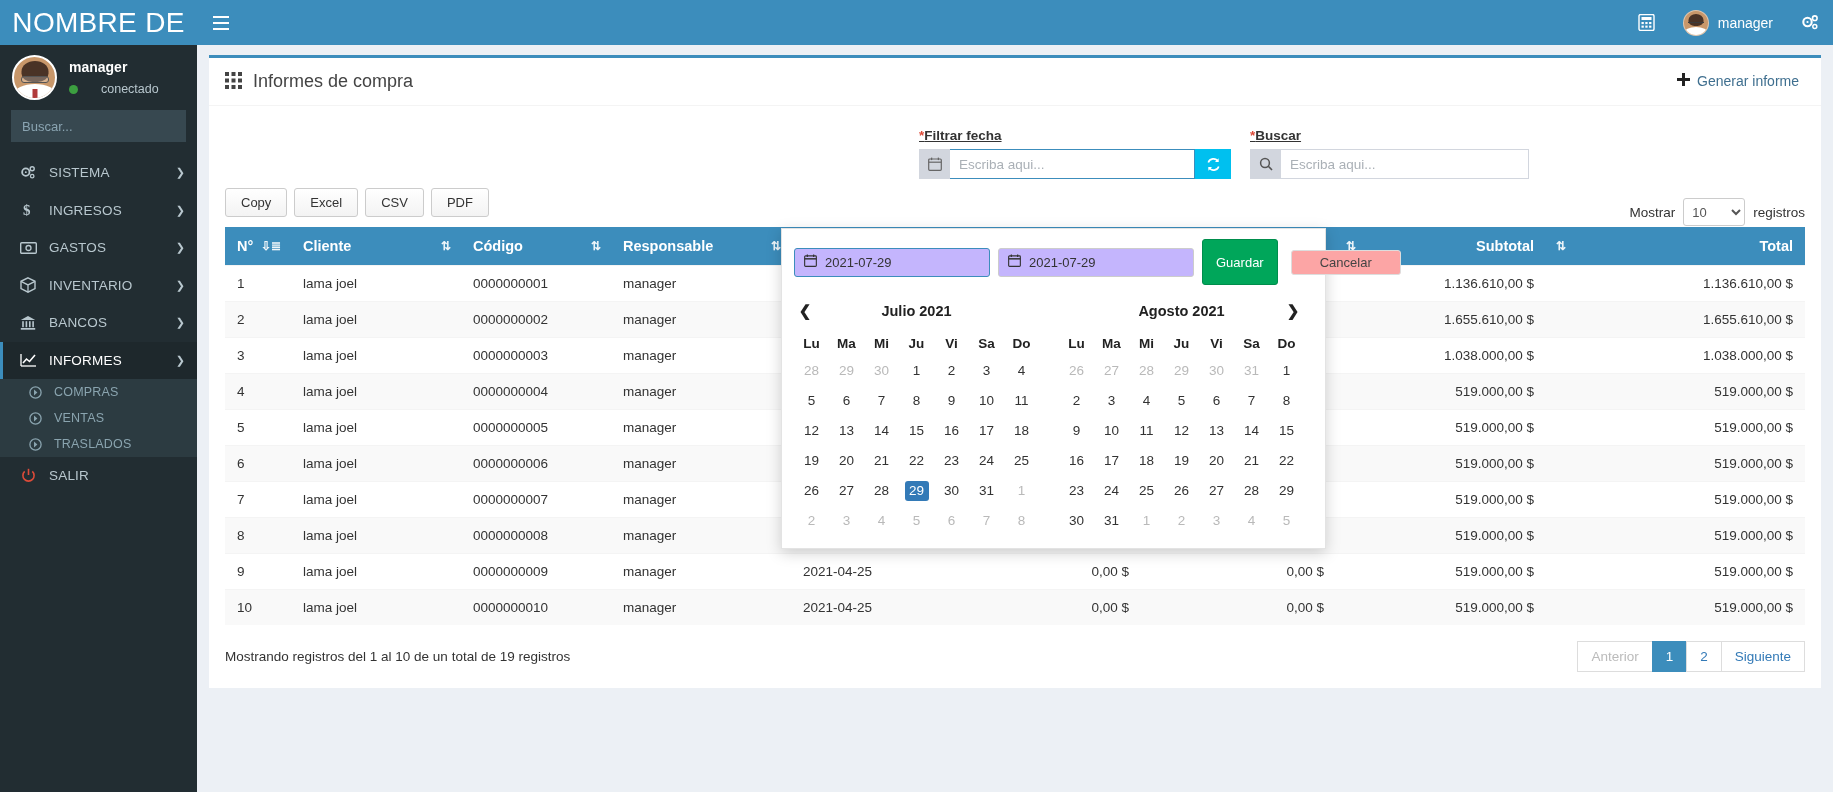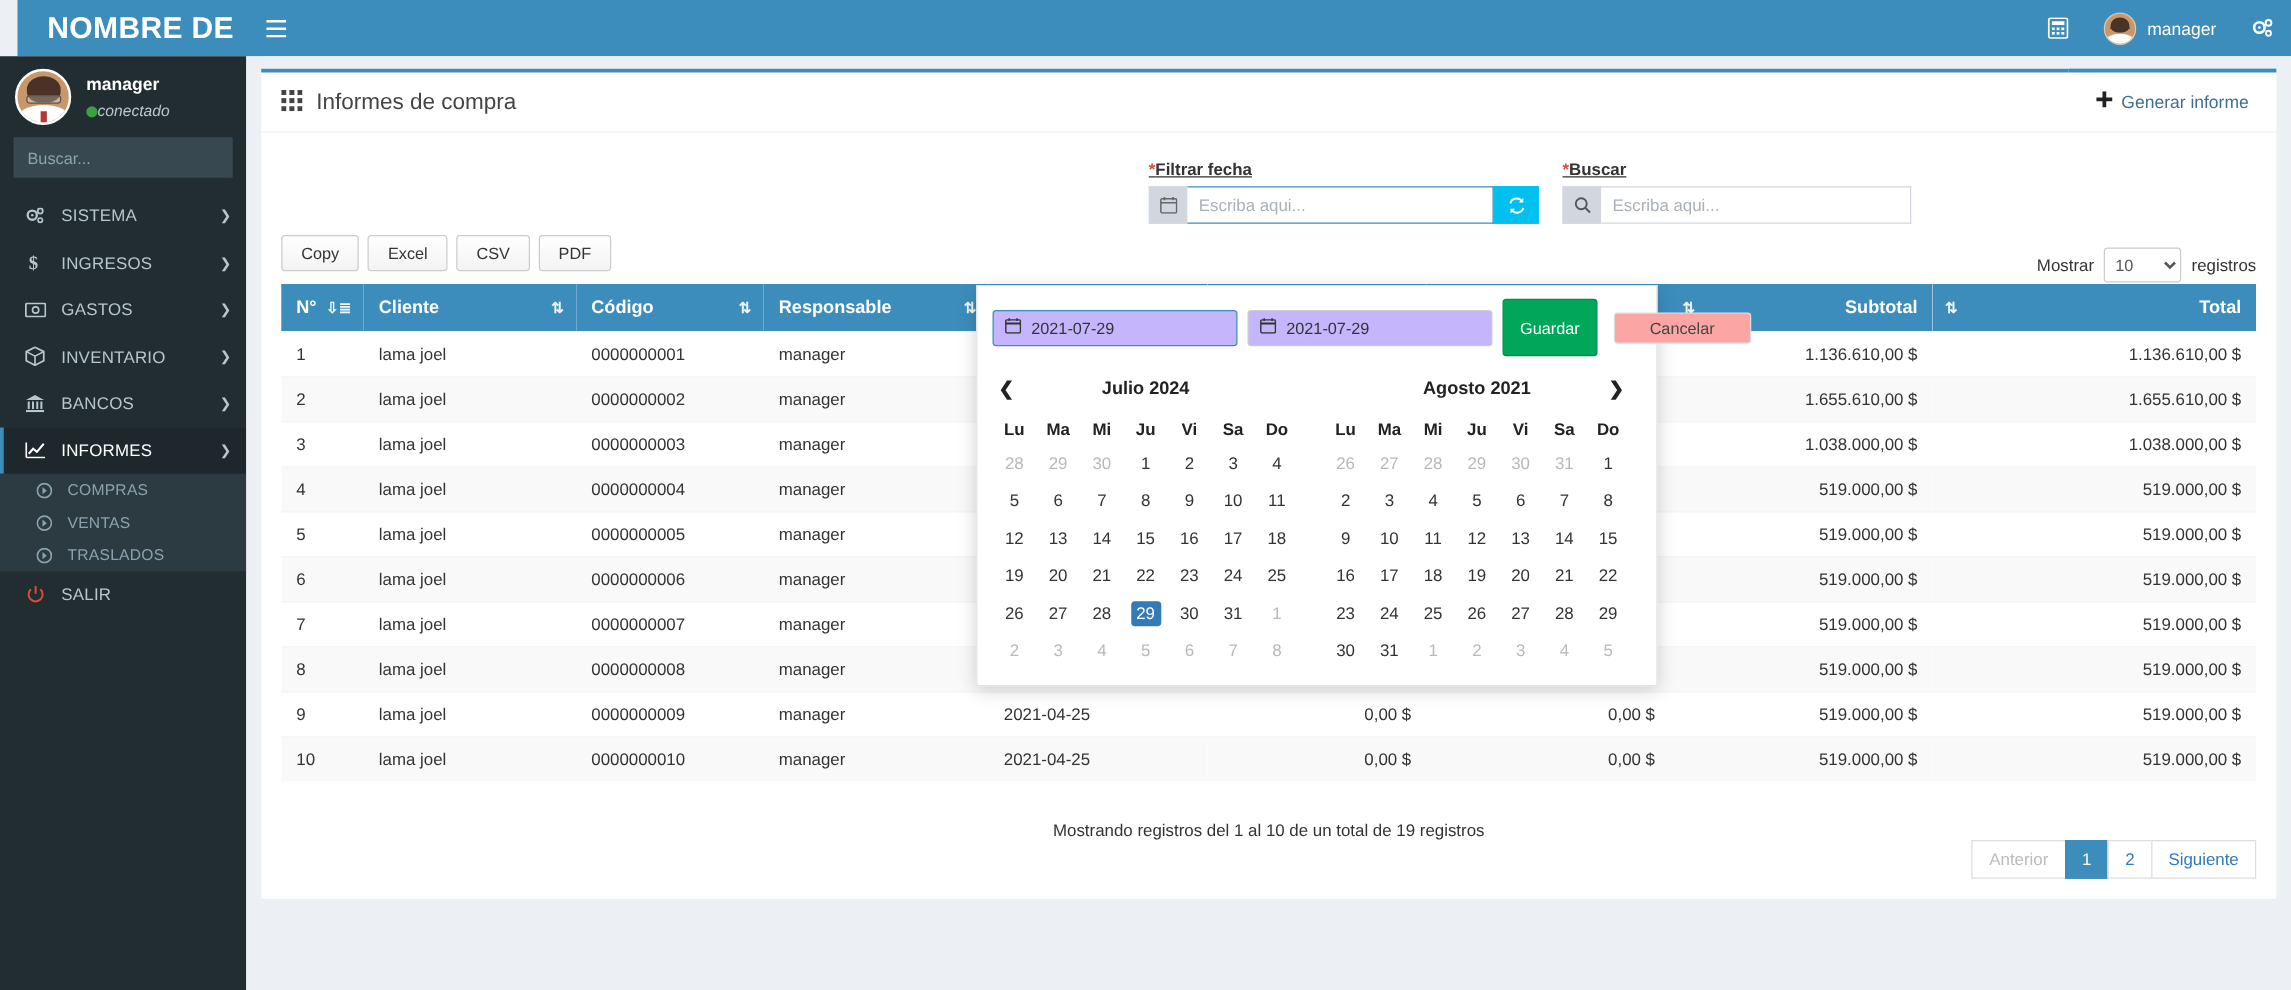--- a/index.html
+++ b/index.html
@@ -13,24 +13,24 @@
     background: #ecf0f5;
     color: #333;
   }
 
   
   #app { position: relative; width: 1833px; height: 792px; }
 
   
   .main-header { position: absolute; top: 0; left: 0; right: 0; height: 45px; }
   .logo-box {
-    position: absolute; left: 14px; top: 0; width: 197px; height: 45px;
+    position: absolute; left: 0; top: 0; width: 197px; height: 45px;
     background: #3c8dbc; color: #fff;
     display: flex; align-items: center; justify-content: center;
-    font-size: 24px; letter-spacing: .3px; font-weight: 700;
+    font-size: 28px; letter-spacing: .3px; font-weight: 400;
   }
   .navbar {
     position: absolute; left: 197px; right: 0; top: 0; height: 45px;
     background: #3c8dbc;
     display: flex; align-items: center;
   }
   .sidebar-toggle {
     width: 48px; height: 45px; display: flex; align-items: center; justify-content: center;
     color: #fff; cursor: pointer;
   }
@@ -81,21 +81,21 @@
     position:absolute; left:50%; top:19px; transform:translateX(-50%);
     width:28px; height:7px; z-index:3;
     border:1.5px solid #555; border-radius:3px; background:rgba(255,255,255,.25);
   }
   .user-avatar .tie {
     position:absolute; left:50%; bottom:0; transform:translateX(-50%);
     width:5px; height:9px; background:#b03a3a; z-index:4;
   }
   .user-info { line-height: 1.45; }
   .user-name { color: #fff; font-weight: bold; font-size: 14px; }
-  .user-status { color: #b8c7ce; font-size: 12.5px; display: flex; align-items: center; gap: 0; margin-top: 3px; font-style: italic;}
+  .user-status { color: #b8c7ce; font-size: 12.5px; display: flex; align-items: center; gap: 23px; margin-top: 3px;}
   .dot-online { width: 9px; height: 9px; border-radius: 50%; background: #3c9f40; display:inline-block; }
 
   .sidebar-search { padding: 0 11px 12px 11px; }
   .search-box {
     display: flex; background: #374850; border: 1px solid #374850; height: 32px;
   }
   .search-box input {
     flex: 1; background: transparent; border: 0; outline: none;
     color: #ccc; padding: 0 10px; font-size: 13px; font-family: inherit;
   }
@@ -207,21 +207,21 @@
   }
   table.dt thead th.num { text-align: right; }
   table.dt thead th.num .sort { right: auto; left: 10px; }
   table.dt tbody td {
     padding: 10px 12px; font-size: 13.5px; color: #333;
     border-top: 1px solid #f4f4f4; white-space: nowrap;
   }
   table.dt tbody tr:nth-child(even) { background: #f9f9f9; }
   td.num { text-align: right; }
 
-  .table-footer { display: flex; align-items: center; margin-top: 32px; flex-direction: column; }
+  .table-footer { display: flex; align-items: center; margin-top: 16px; }
   .dt-info { font-size: 13.5px; color: #333; }
   .pagination { margin-left: auto; display: flex; }
   .pg {
     border: 1px solid #ddd; background: #fff; color: #337ab7;
     padding: 7px 13px; font-size: 13.5px; cursor: pointer; margin-left: -1px;
     font-family: inherit;
   }
   .pg.disabled { color: #bbb; cursor: default; }
   .pg.active { background: #3c8dbc; border-color: #3c8dbc; color: #fff; }
 
@@ -763,21 +763,21 @@
           </div>
           <button class="btn-save">Guardar</button>
           <button class="btn-cancel">Cancelar</button>
         </div>
 
         <div class="dtp-cals">
 
           <div class="cal">
             <div class="cal-head">
               <div class="cal-nav">❮</div>
-              <div class="cal-title">Julio 2024</div>
+              <div class="cal-title">Julio 2021</div>
               <div class="cal-nav ghost">❯</div>
             </div>
             <table class="cal-grid">
               <thead>
                   <tr>
                 <th>Lu</th>
                 <th>Ma</th>
                 <th>Mi</th>
                 <th>Ju</th>
                 <th>Vi</th>

